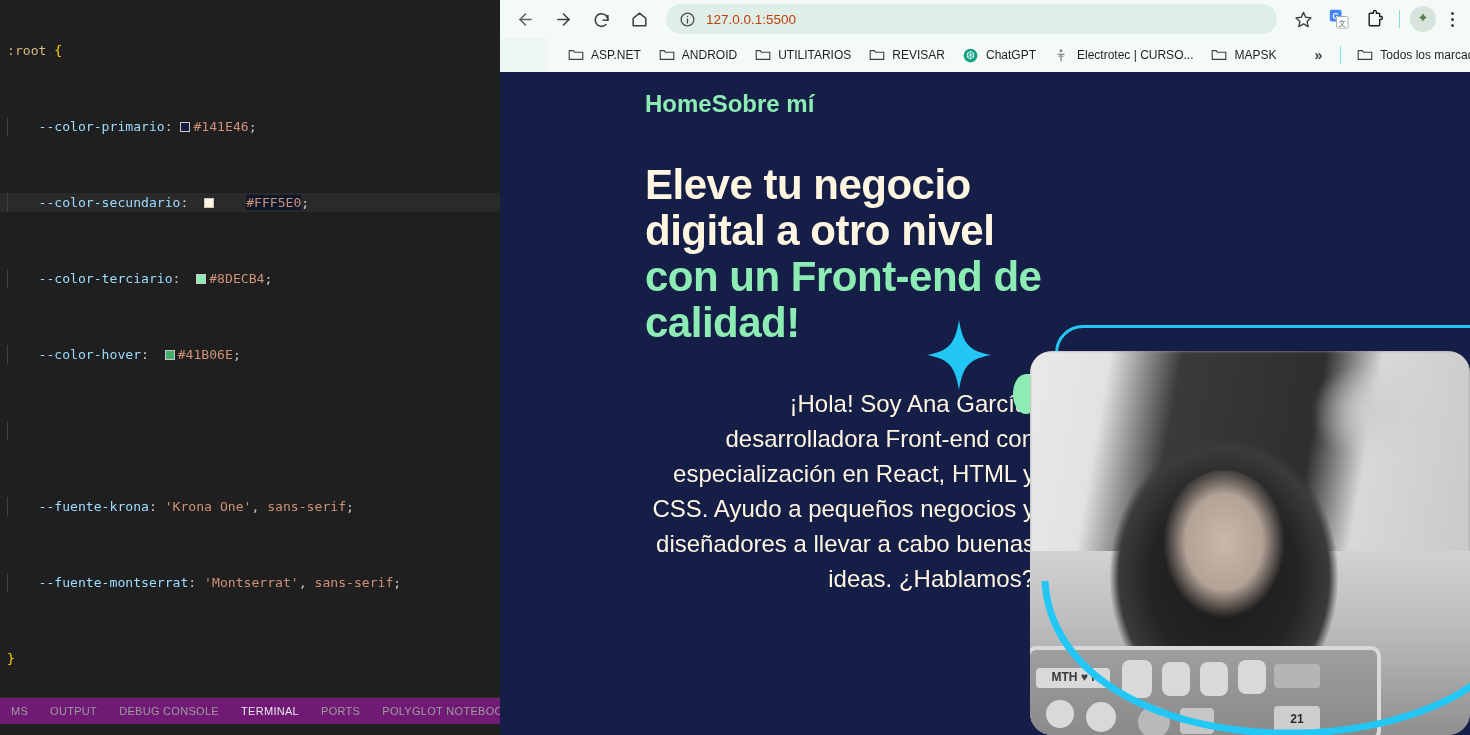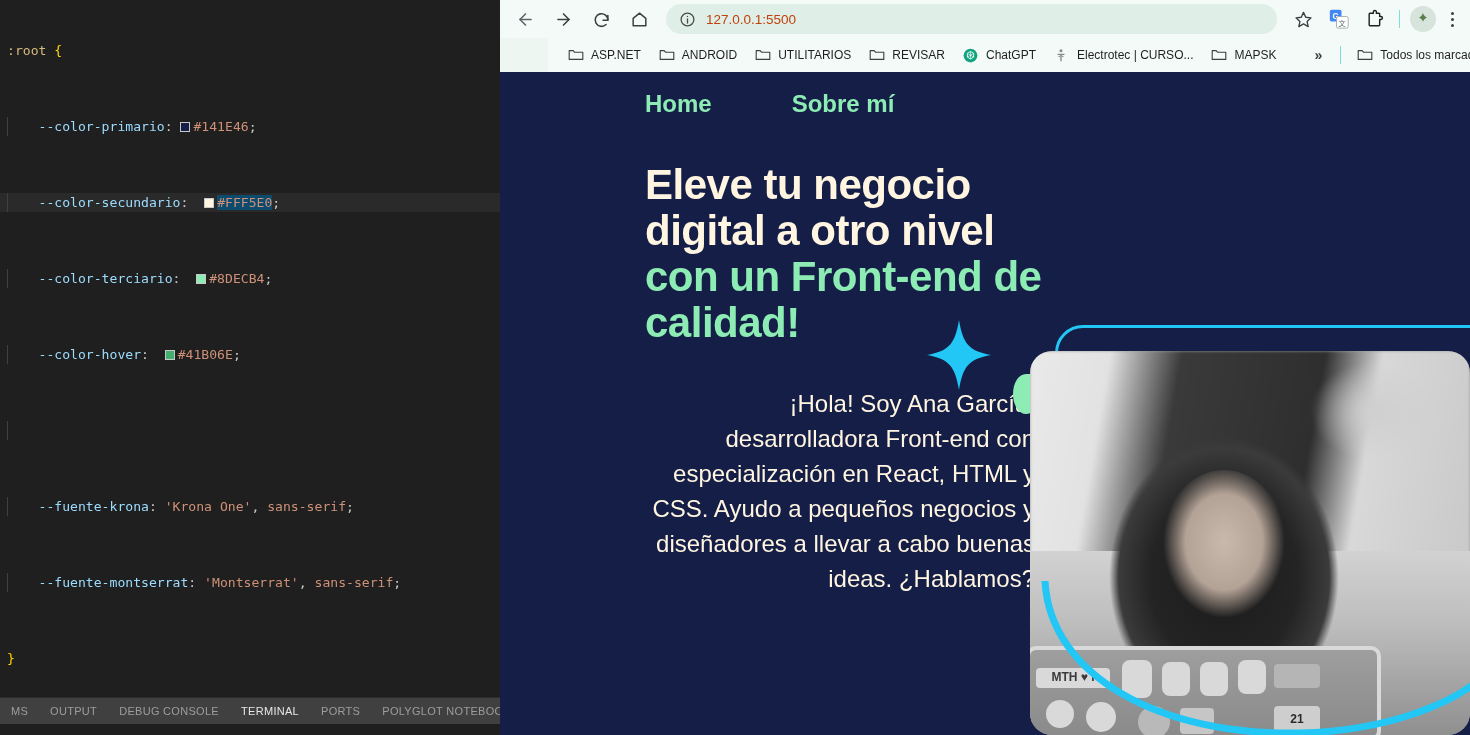--- a/index.html
+++ b/index.html
@@ -31,26 +31,26 @@
   
   .t-sel   { color:#d7ba7d; }
   .t-brace { color:#ffd700; }
   .t-var   { color:#9cdcfe; }
   .t-val   { color:#ce9178; }
   .t-punc  { color:#cccccc; }
   .sw {
     display:inline-block; width:10px; height:10px; vertical-align:-1px;
     border:1px solid #c8c8c8; margin-right:3px;
   }
-  .hexhl { background:#0c4a6e; }
+  .hexhl { background:#0f172a;margin-left:29px; }
 
   
   #panel-tabs {
     position:absolute; left:0; top:697px; width:500px; height:27px;
-    background:#404040; border-top:1px solid #2b2b2b;
+    background:#701a75; border-top:1px solid #2b2b2b;
     display:flex; align-items:center; overflow:hidden;
   }
   .ptab {
     font-size:11px; letter-spacing:.3px; color:#9d9d9d;
     padding:0 11px; height:27px; line-height:27px; white-space:nowrap;
     font-family:"Liberation Sans", sans-serif;
   }
   .ptab.active { color:#e7e7e7; border-bottom:1px solid #e7e7e7; }
   #panel-body {
     position:absolute; left:0; top:724px; width:500px; height:11px;
@@ -118,21 +118,21 @@
   .folder-ico svg { display:block; }
   .chevrons { font-size:14px; color:#3c4043; padding:0 10px; font-weight:bold; }
   .bm-sep { width:1px; height:18px; background:#7fe0d4; margin:0 8px; flex:none; }
 
   
   #page {
     position:absolute; left:0; top:72px; width:970px; height:663px;
     background:#141E46; overflow:hidden;
   }
   #site-header { padding:18px 0 0 145px; }
-  #site-menu { display:flex; gap:80px; }
+  #site-menu { display:flex; }
   .menu-link {
     font-family:"Liberation Sans", sans-serif;
     font-size:24px; font-weight:bold; color:#8DECB4; text-decoration:none;
   }
   #hero {
     position:absolute; left:145px; top:90px; width:400px;
   }
   #hero-title {
     font-family:"Liberation Sans", sans-serif;
     font-size:42px; line-height:46px; font-weight:bold;

